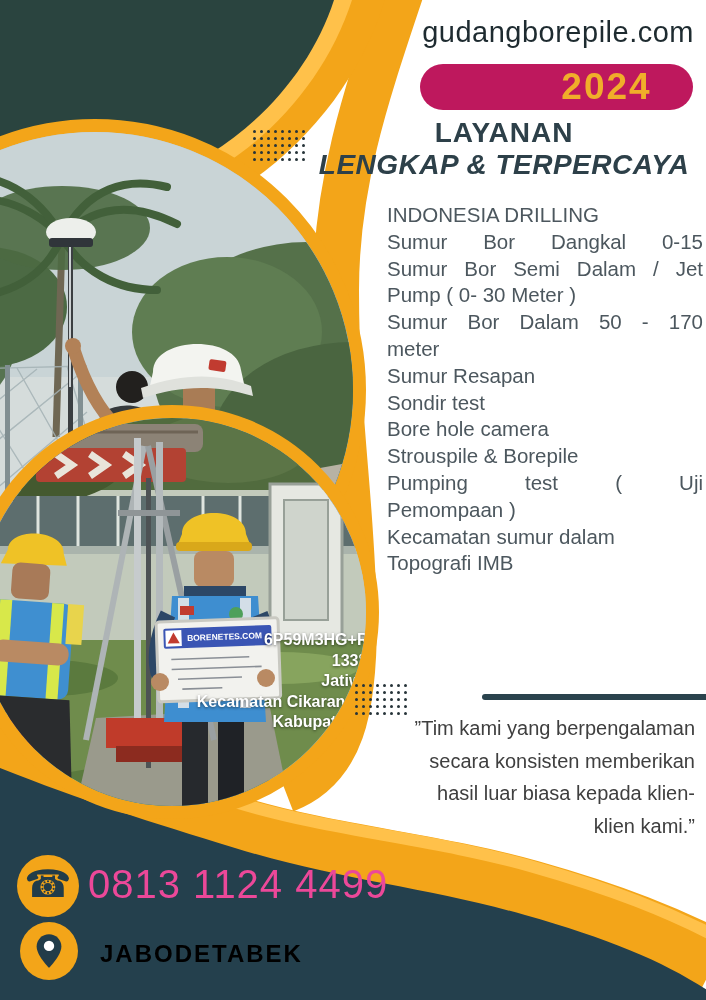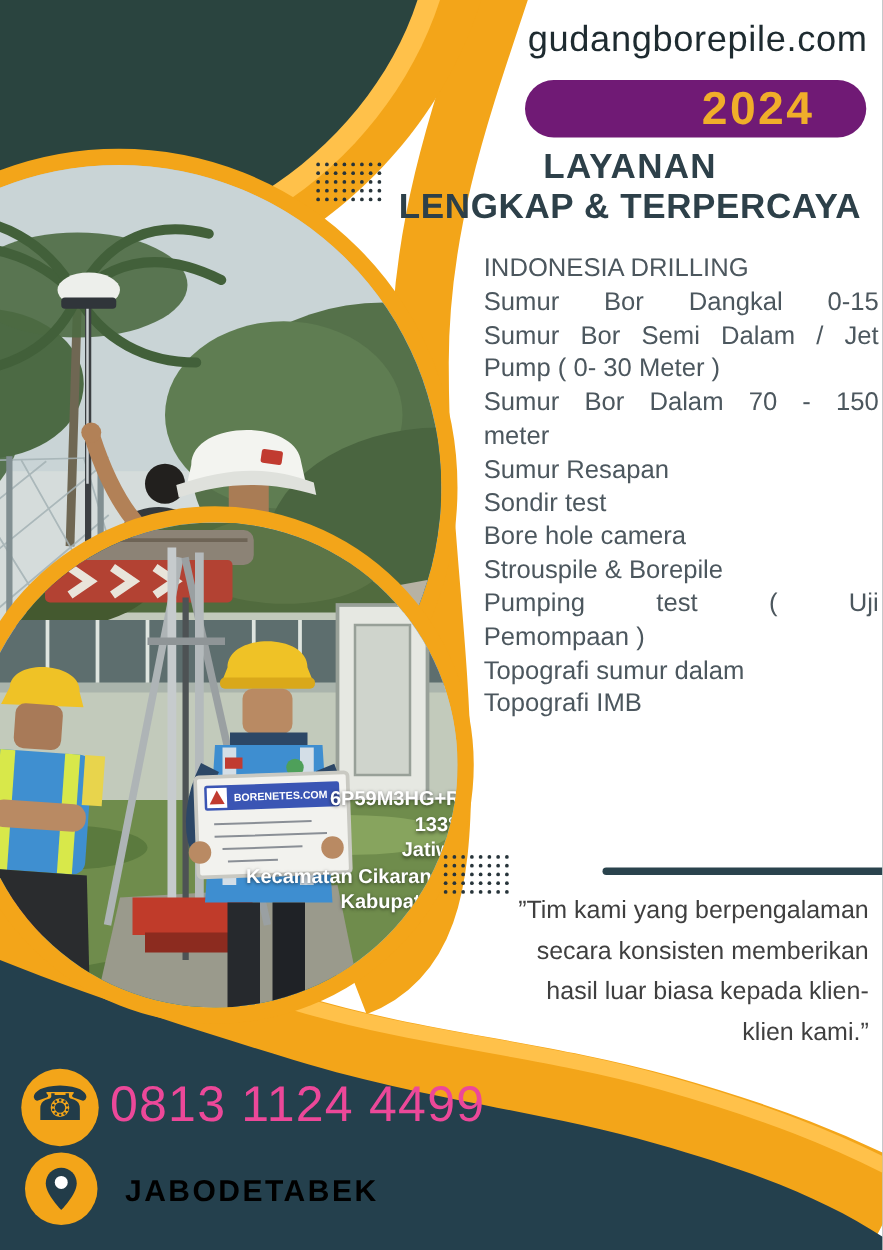--- a/index.html
+++ b/index.html
@@ -16,27 +16,27 @@
 
   
   .gps{position:absolute;right:-14px;top:212px;width:430px;text-align:right;z-index:5;
        font-size:16px;line-height:20.5px;font-weight:bold;color:#ffffff;
        text-shadow:0 1px 3px rgba(0,0,0,.55);}
 
   
   .website{position:absolute;top:16px;right:12px;z-index:6;font-size:29px;letter-spacing:.5px;
            color:#1e2b30;font-weight:400;}
   .year-pill{position:absolute;top:64px;right:13px;width:273px;height:46px;border-radius:23px;
-             background:#701a75;z-index:6;display:flex;align-items:center;justify-content:center;
+             background:#be185d;z-index:6;display:flex;align-items:center;justify-content:center;
              padding-left:100px;}
   .year-pill span{font-size:37px;font-weight:bold;color:#F0AE2A;letter-spacing:2px;}
   .headline{position:absolute;top:117px;right:0;width:404px;z-index:6;text-align:center;
             color:#2D4049;font-weight:bold;line-height:32px;}
   .headline .l1{font-size:28px;letter-spacing:1px;}
-  .headline .l2{font-size:28px;letter-spacing:.5px;}
+  .headline .l2{font-size:28px;letter-spacing:.5px;font-style:italic;}
 
   
   .dots{position:absolute;z-index:6;display:grid;grid-template-columns:repeat(8,7px);grid-auto-rows:7px;}
   .dots span{width:3.4px;height:3.4px;border-radius:50%;background:#27343A;}
   .dots1{left:253px;top:130px;}
   .dots2{left:355px;top:684px;}
 
   
   .svc{position:absolute;left:387px;top:202px;width:316px;z-index:6;color:#4C575E;
        font-size:20.5px;line-height:26.8px;}
@@ -349,29 +349,29 @@
       <span></span>
       <span></span>
       <span></span>
     </div>
 
   <div class="svc">
       <div>INDONESIA DRILLING</div>
       <div class="jline">Sumur Bor Dangkal 0-15</div>
       <div class="jline">Sumur Bor Semi Dalam / Jet</div>
       <div>Pump ( 0- 30 Meter )</div>
-      <div class="jline">Sumur Bor Dalam 70 - 150</div>
+      <div class="jline">Sumur Bor Dalam 50 - 170</div>
       <div>meter</div>
       <div>Sumur Resapan</div>
       <div>Sondir test</div>
       <div>Bore hole camera</div>
       <div>Strouspile &amp; Borepile</div>
       <div class="jline">Pumping test ( Uji</div>
       <div>Pemompaan )</div>
-      <div>Topografi sumur dalam</div>
+      <div>Kecamatan sumur dalam</div>
       <div>Topografi IMB</div>
     </div>
 
   <div class="divider"></div>
   <div class="quote">
       <div>”Tim kami yang berpengalaman</div>
       <div>secara konsisten memberikan</div>
       <div>hasil luar biasa kepada klien-</div>
       <div>klien kami.”</div>
     </div>

